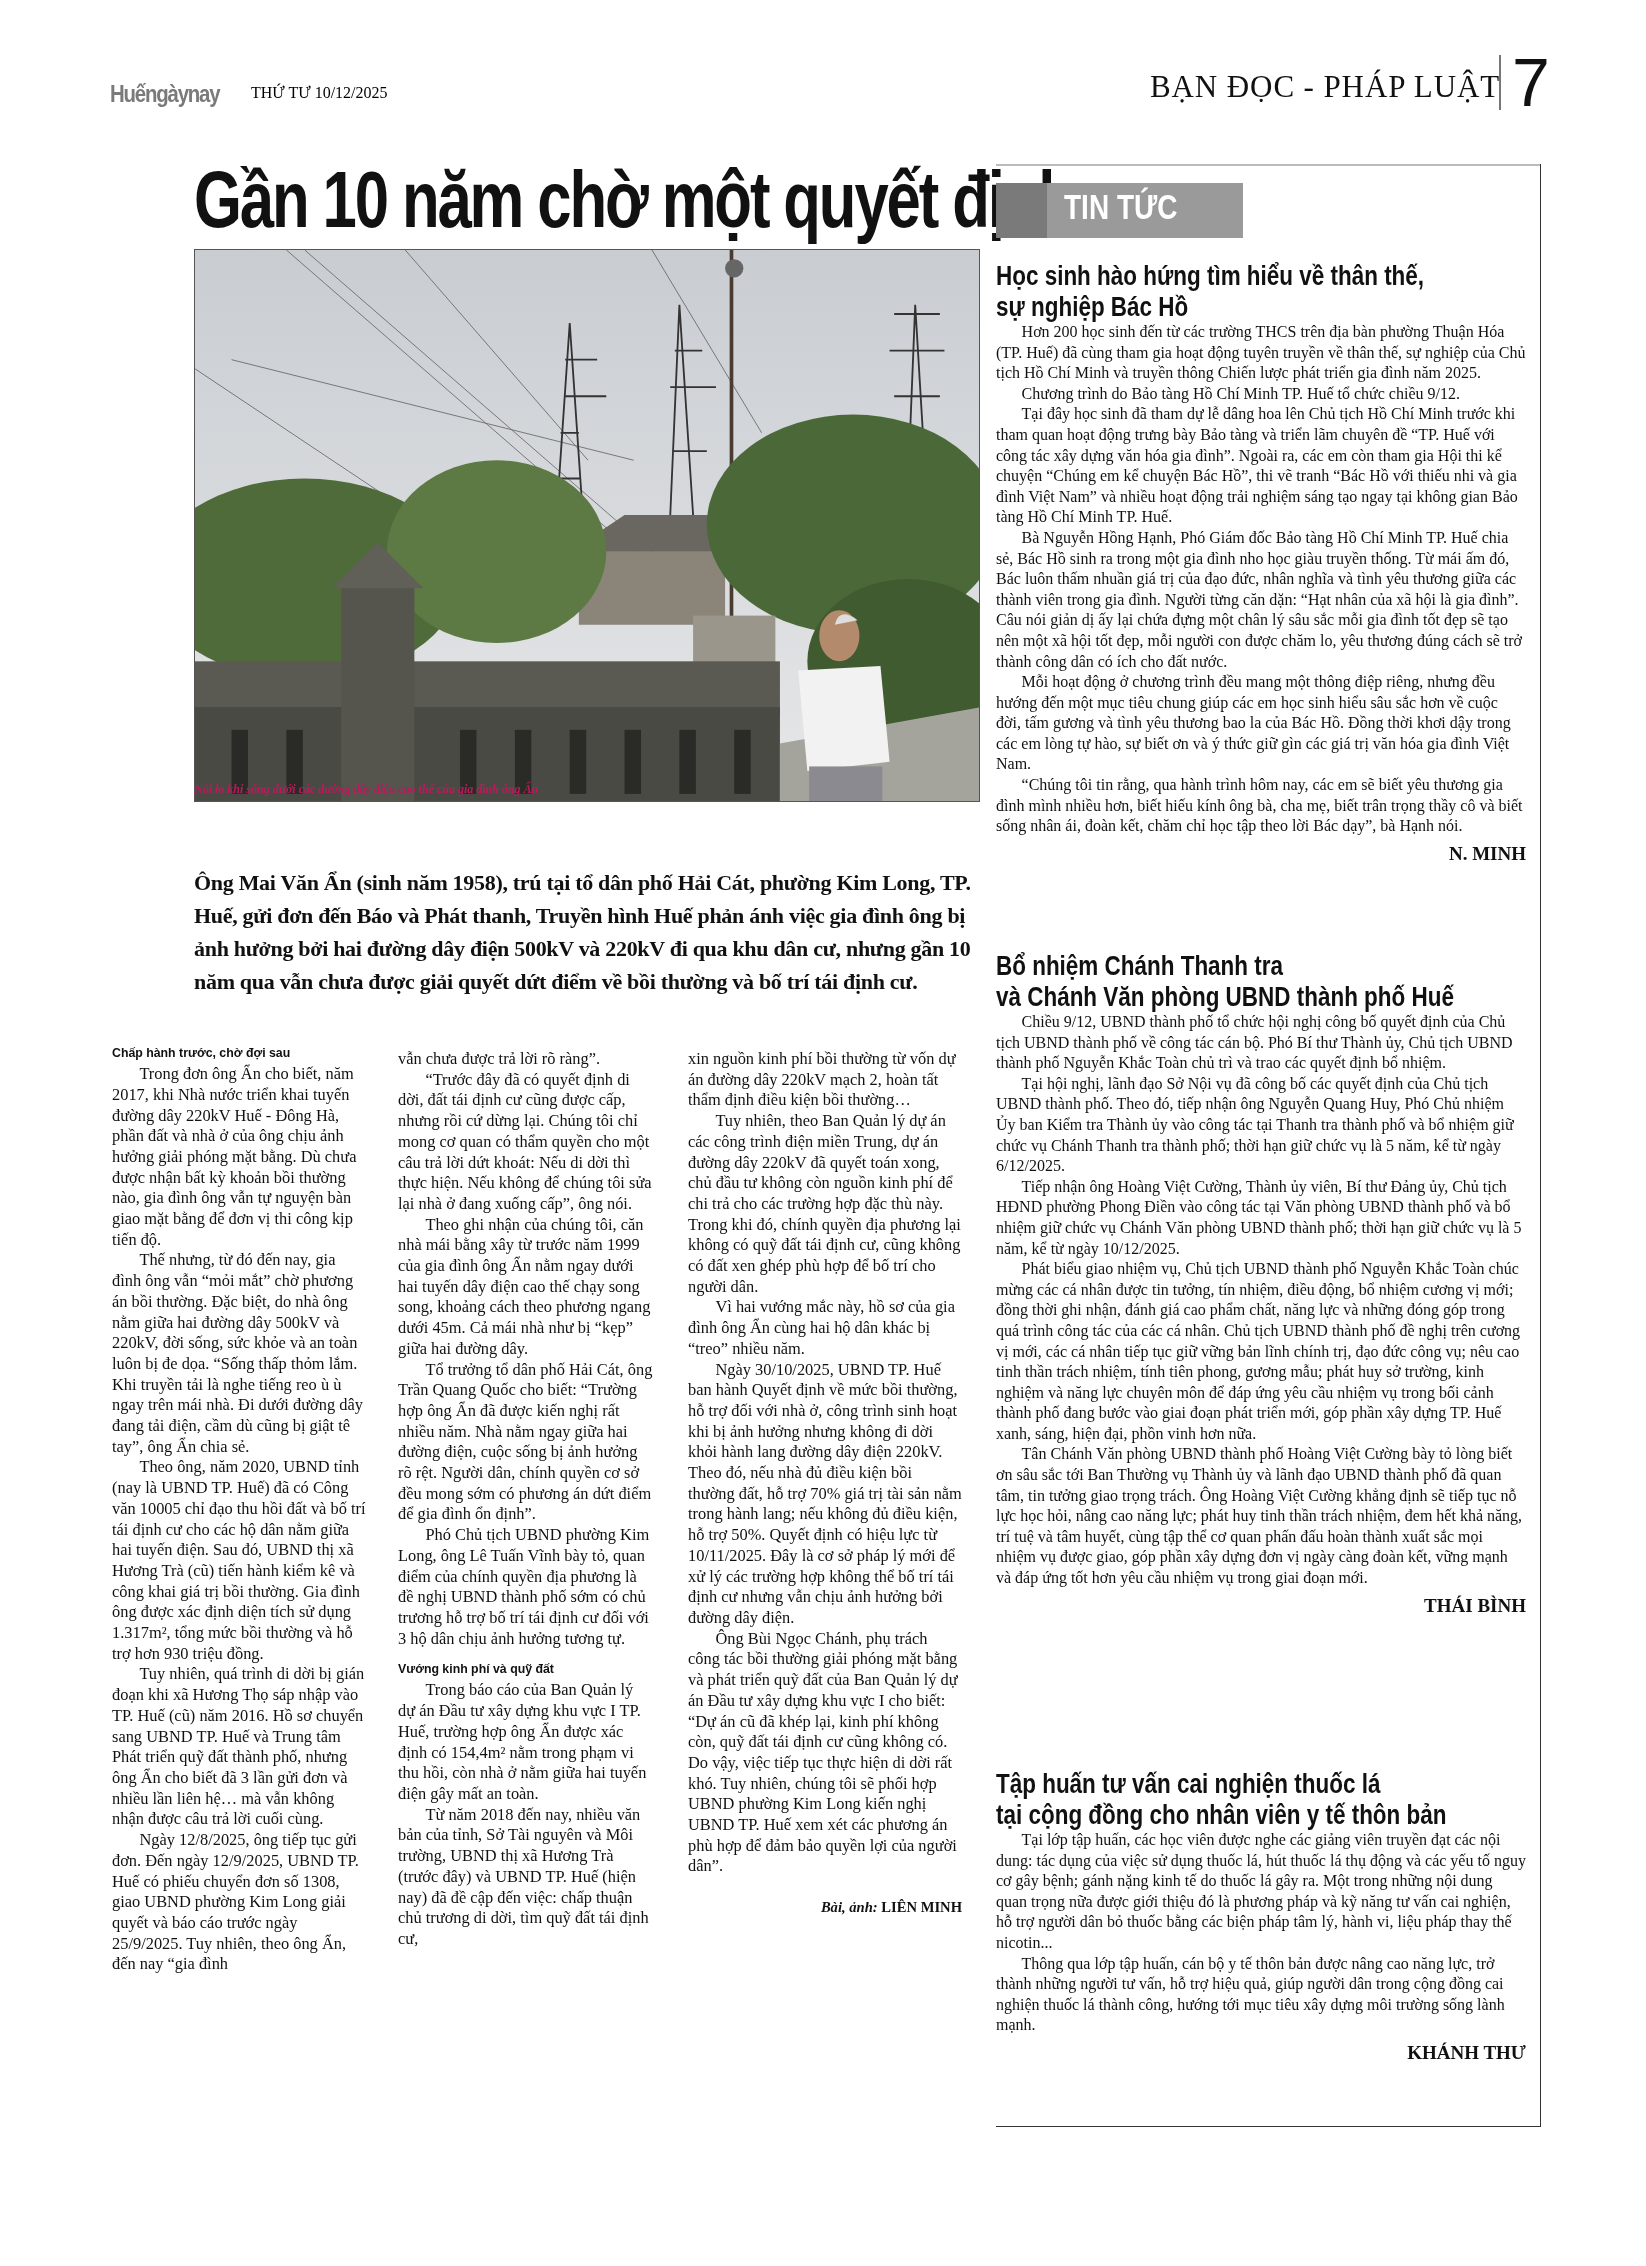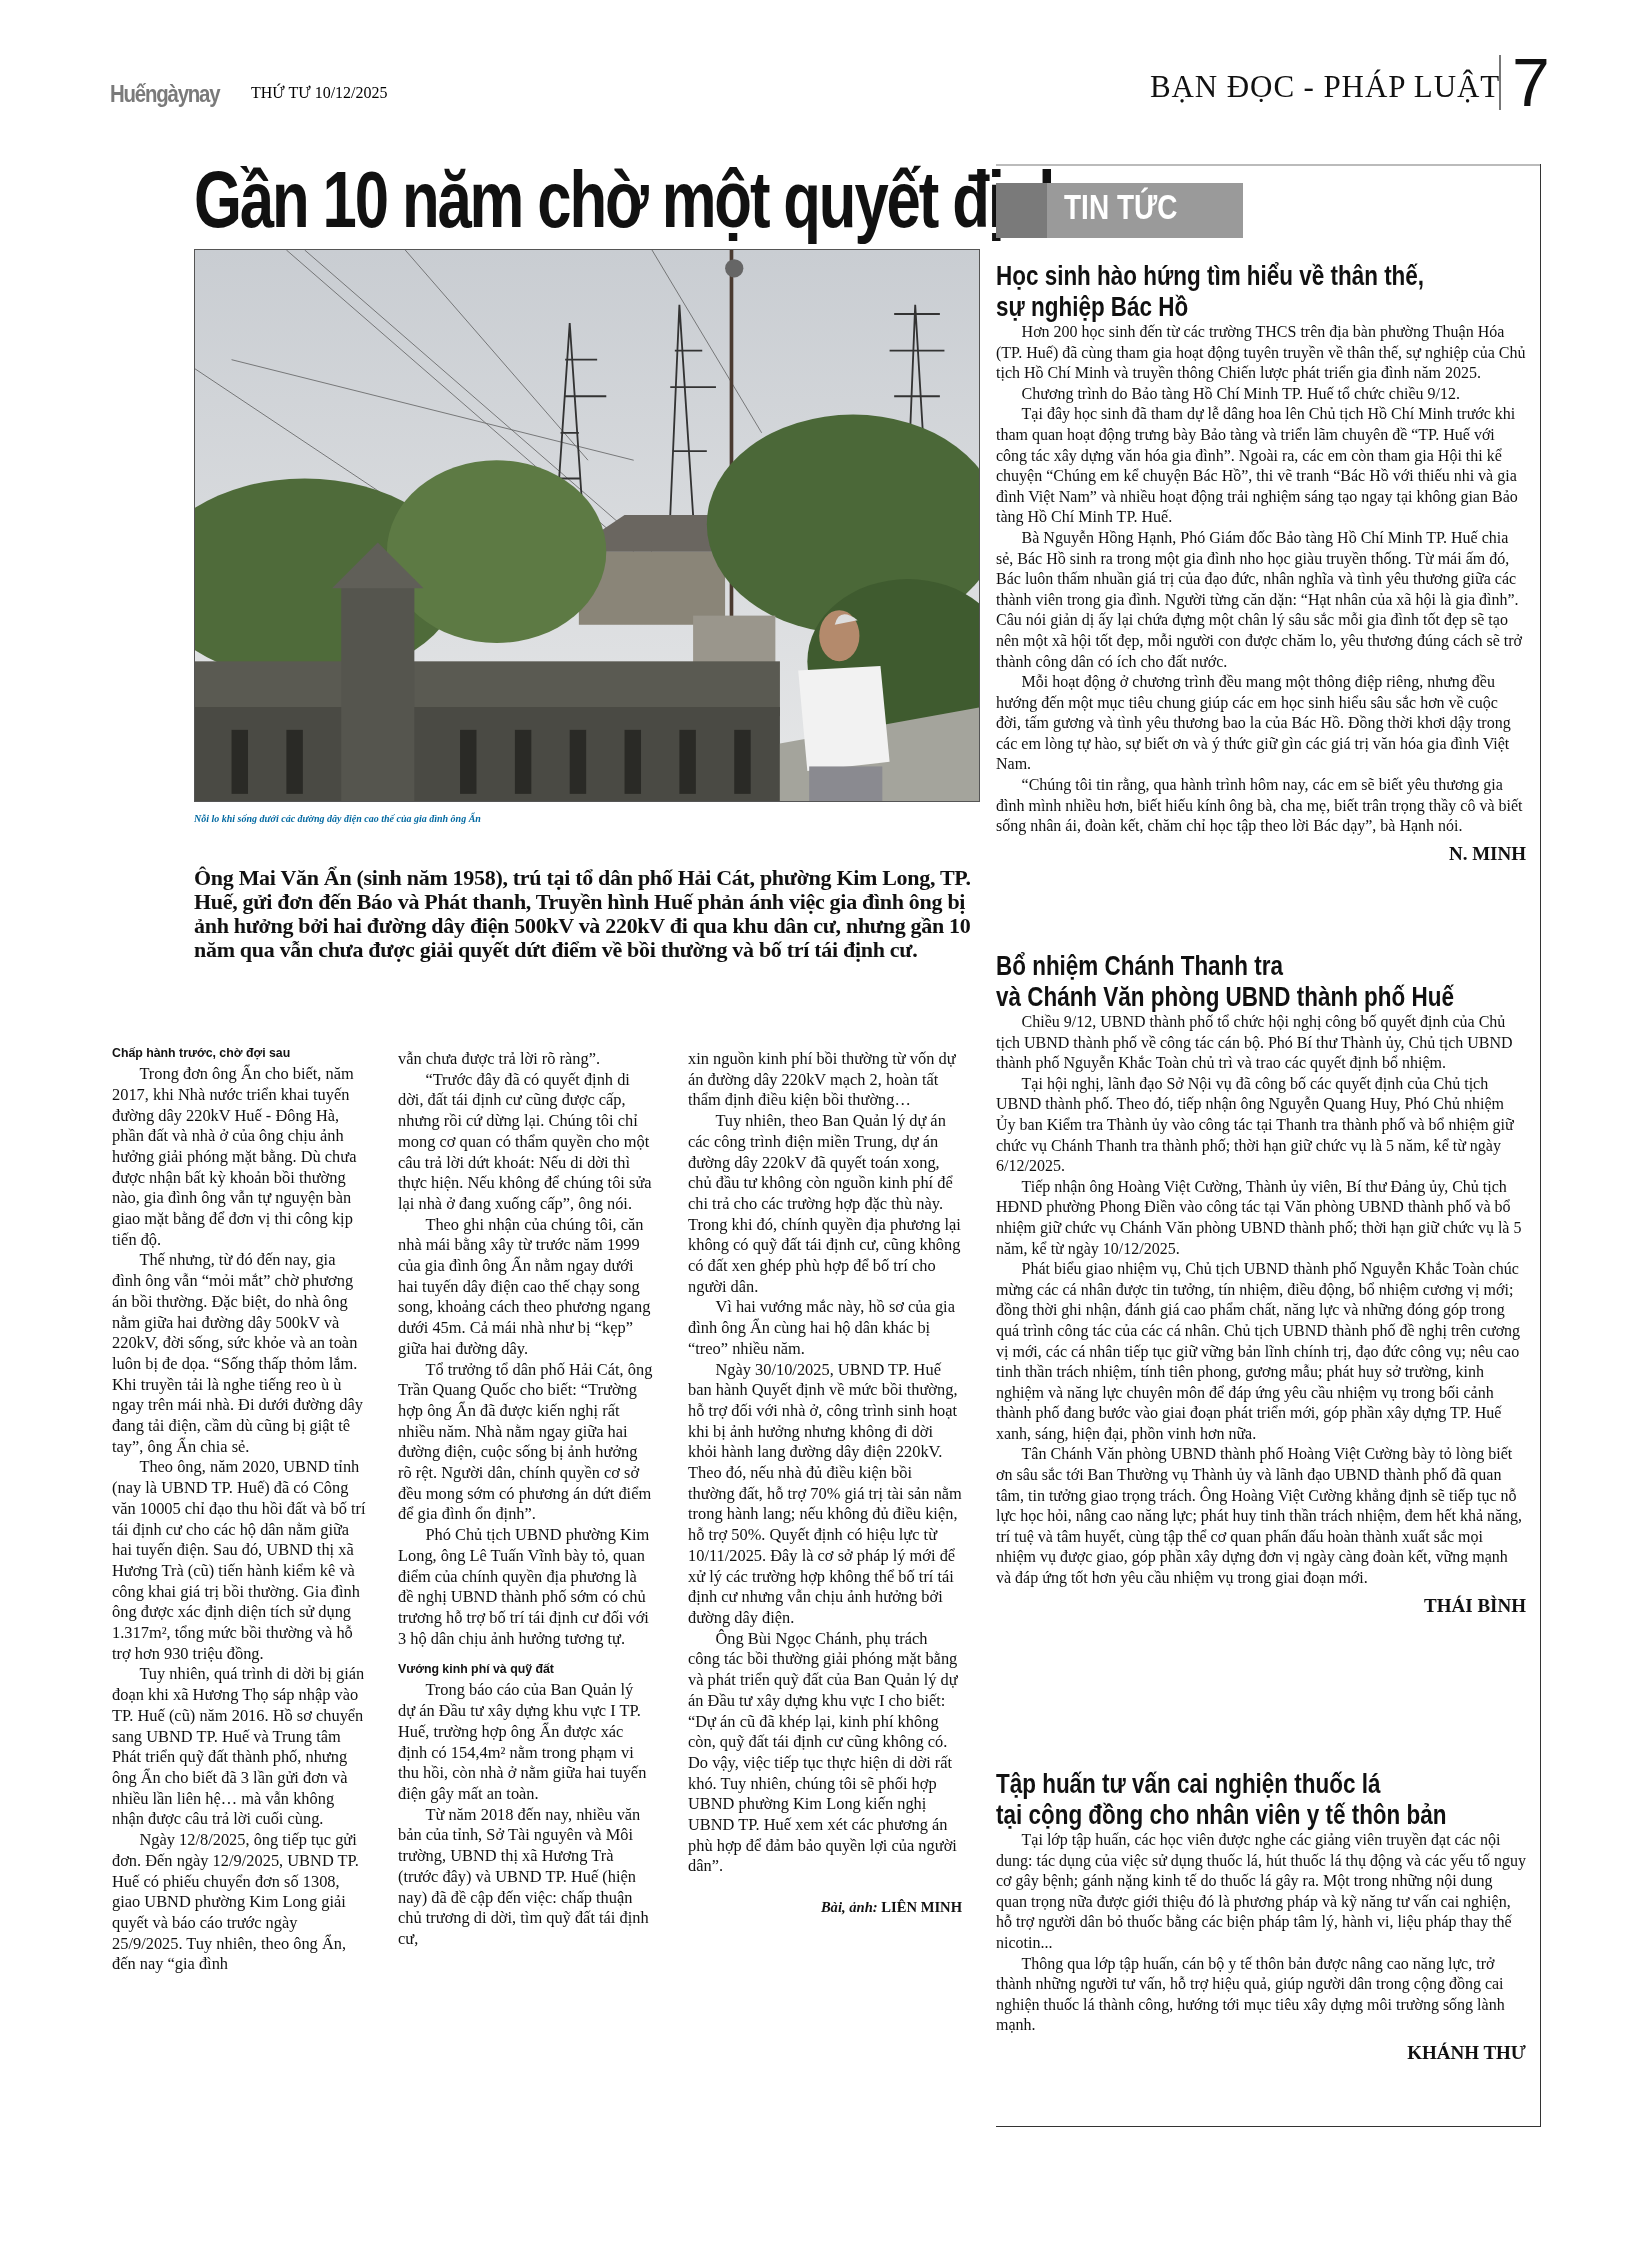--- a/index.html
+++ b/index.html
@@ -7,22 +7,22 @@
   .abs { position:absolute; }
   
   .logo { left:110px; top:80px; font-family:"Liberation Sans", sans-serif; font-weight:bold; font-size:24px; color:#7a7a7a; letter-spacing:-1.4px; transform:scaleX(0.85); transform-origin:left; }
   .date { left:251px; top:84px; font-size:16px; color:#000000; }
   .section { left:1150px; top:69px; font-size:31px; letter-spacing:0.9px; }
   .sep { left:1499px; top:55px; width:1.8px; height:55px; background:#777; }
   .pagenum { left:1512px; top:48px; font-family:"Liberation Sans", sans-serif; font-size:68px; line-height:68px; }
   
   .headline { left:194px; top:154px; width:786px; font-family:"Liberation Sans", sans-serif; font-weight:bold; font-size:79px; line-height:91px; letter-spacing:-2.7px; transform:scaleX(0.78); transform-origin:left; white-space:nowrap; }
   .photo { left:194px; top:249px; width:786px; height:553px; overflow:hidden; border:0.9px solid #555; box-sizing:border-box; }
-  .caption { left:194px; top:813px; font-style:italic; font-weight:bold; font-size:10px; color:#0369a1; }
-  .lead { left:194px; top:866px; width:786px; font-weight:bold; font-size:22px; line-height:24px; letter-spacing:-0.3px; }
+  .caption { left:194px; top:782px; font-style:italic; font-weight:bold; font-size:12px; color:#be185d; }
+  .lead { left:194px; top:866px; width:786px; font-weight:bold; font-size:22px; line-height:33px; letter-spacing:-0.3px; }
   .col { position:absolute; top:1044px; width:256px; font-size:16.4px; line-height:20.7px; text-align:left; }
   .col p { margin:0; text-indent:27.4px; }
   .col h4 { margin:0 0 1.8px 0; font-family:"Liberation Sans", sans-serif; font-weight:bold; font-size:13.7px; line-height:18.3px; transform:scaleX(0.9); transform-origin:left; }
   .byline { text-align:right; font-size:14.6px; margin-top:20px; }
   .byline i { font-weight:bold; }
   
   .sidebar { left:996px; top:164px; width:545px; height:1963px; border:1.8px solid #333; box-sizing:border-box; border-left:none; border-top:none; }
   .sidebar-top { left:996px; top:164px; width:545px; height:1.8px; background:#bbb; }
   .tintuc { left:996px; top:183px; width:247px; height:55px; background:#9a9a9a; }
   .tintuc-dark { left:996px; top:183px; width:51px; height:55px; background:#7a7a7a; }

